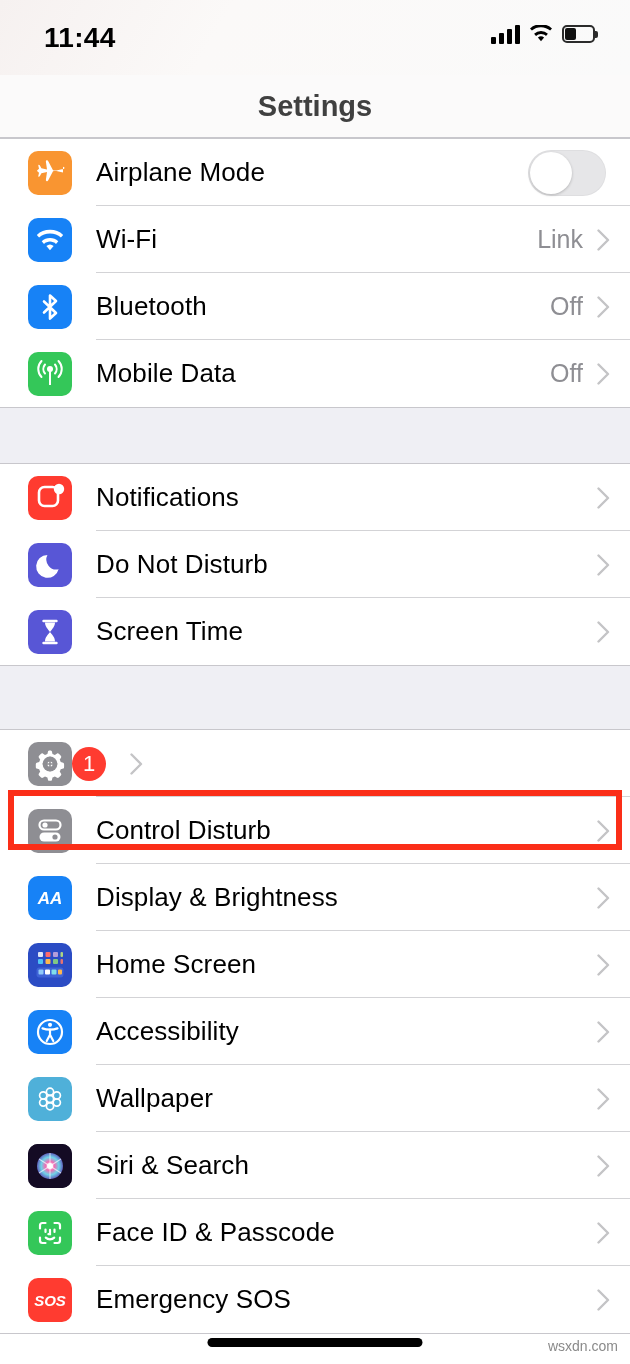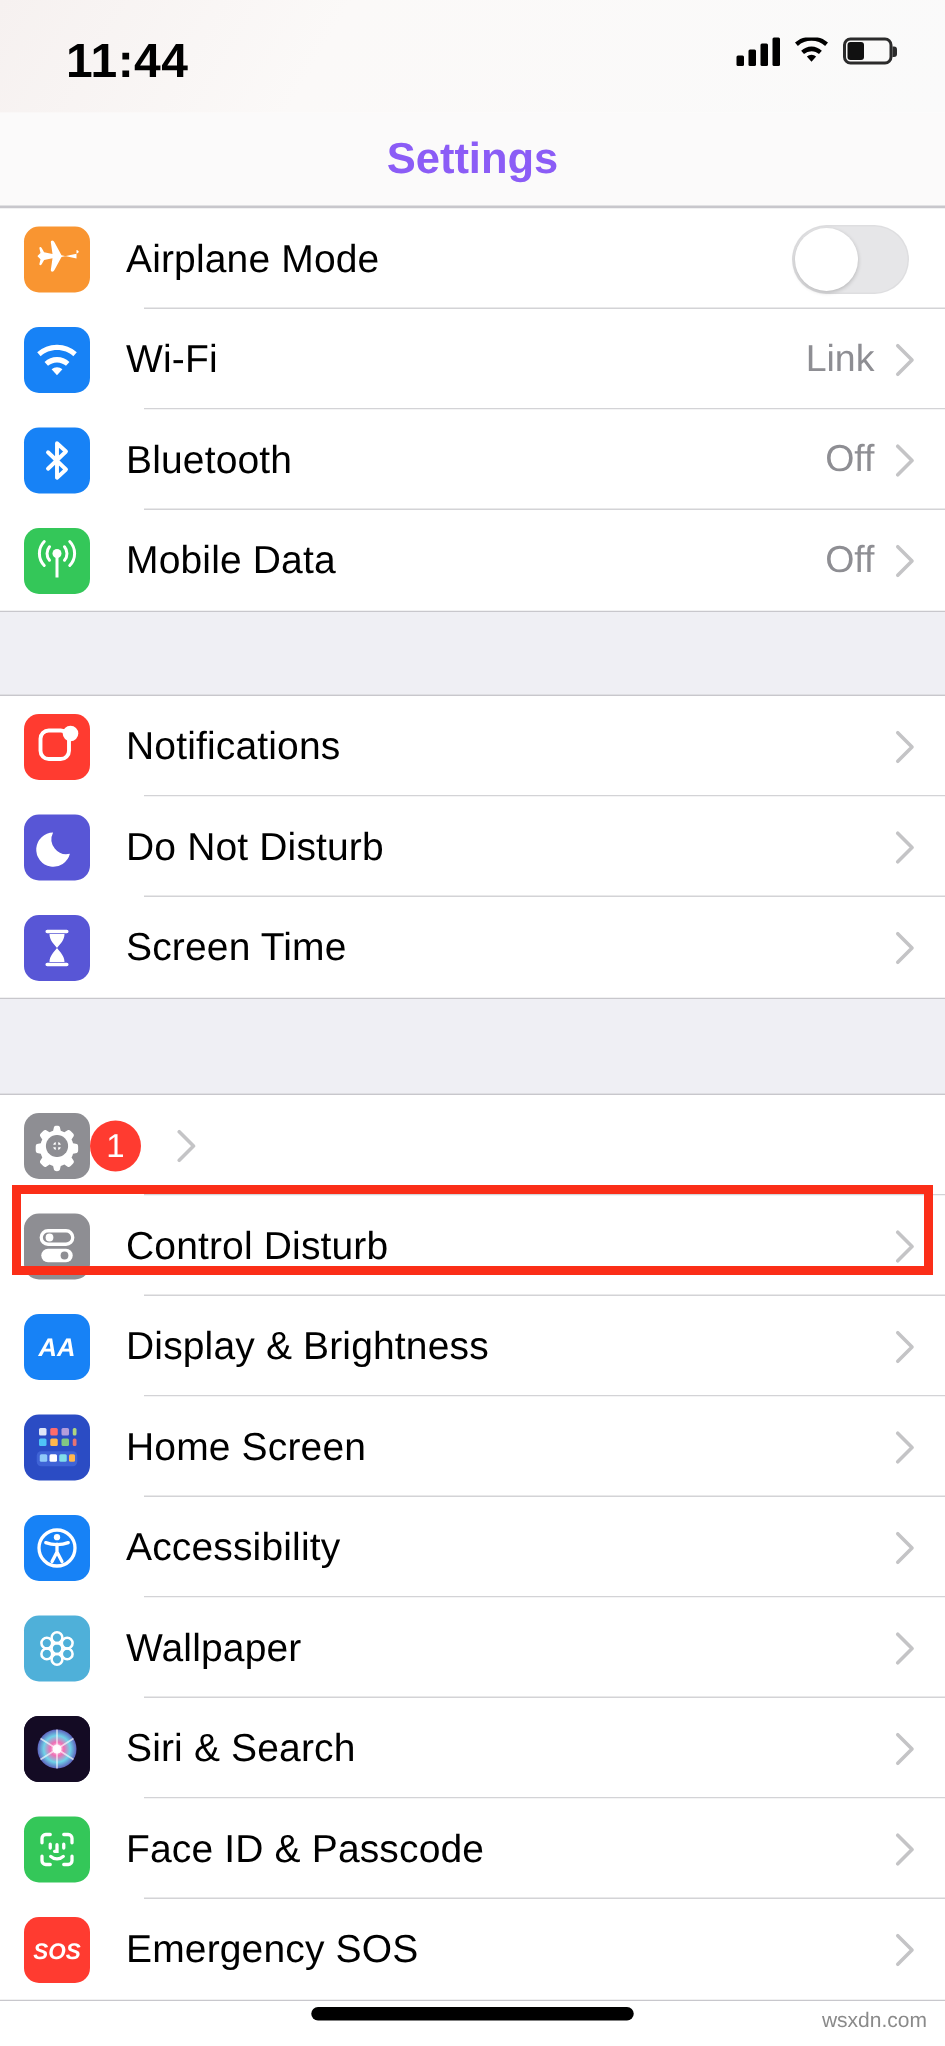--- a/index.html
+++ b/index.html
@@ -13,21 +13,21 @@
   }
 
   
   .statusbar {
     height:75px;
     position:relative;
     background:linear-gradient(120deg,#f6f1f0 0%,#fbf9f8 35%,#fafafa 100%);
   }
   .sb-time {
     position:absolute; left:44px; top:22px;
-    font-size:32px; font-weight:bold; color:#000; letter-spacing:0.3px;
+    font-size:28px; font-weight:bold; color:#000; letter-spacing:0.3px;
   }
   .sb-right {
     position:absolute; right:32px; top:24px;
     display:flex; align-items:center; gap:9px;
   }
   .sig { display:flex; align-items:flex-end; gap:3px; height:20px; }
   .sig i { display:block; width:5px; background:#000; border-radius:1px; }
   .sig i:nth-child(1){ height:7px; }
   .sig i:nth-child(2){ height:11px; }
   .sig i:nth-child(3){ height:15px; }
@@ -47,36 +47,36 @@
     background:#2b2b2b; border-radius:0 2px 2px 0;
   }
 
   
   .navbar {
     height:63px;
     background:#fbfafa;
     display:flex; align-items:center; justify-content:center;
     border-bottom:1px solid #c8c7cc;
   }
-  .nav-title { font-size:29px; font-weight:bold; color:#8b5cf6; }
+  .nav-title { font-size:29px; font-weight:bold; color:#404040; }
 
   
   .list { background:#efeff4; }
   .group {
     background:#ffffff;
     border-top:1px solid #c8c7cc;
     border-bottom:1px solid #c8c7cc;
   }
   .gap { height:55px; background:#efeff4; }
   .gap.g2 { height:63px; }
 
   .row {
     height:67px;
     display:flex; align-items:center;
-    padding-left:16px; padding-right:20px;
+    padding-left:28px; padding-right:20px;
     position:relative;
     background:#fff;
   }
   .row:not(:last-child)::after {
     content:""; position:absolute; left:96px; right:0; bottom:0;
     height:1px; background:#d3d3d6;
   }
   .row-label {
     flex:1;
     font-size:26px; color:#000; letter-spacing:0.1px;

